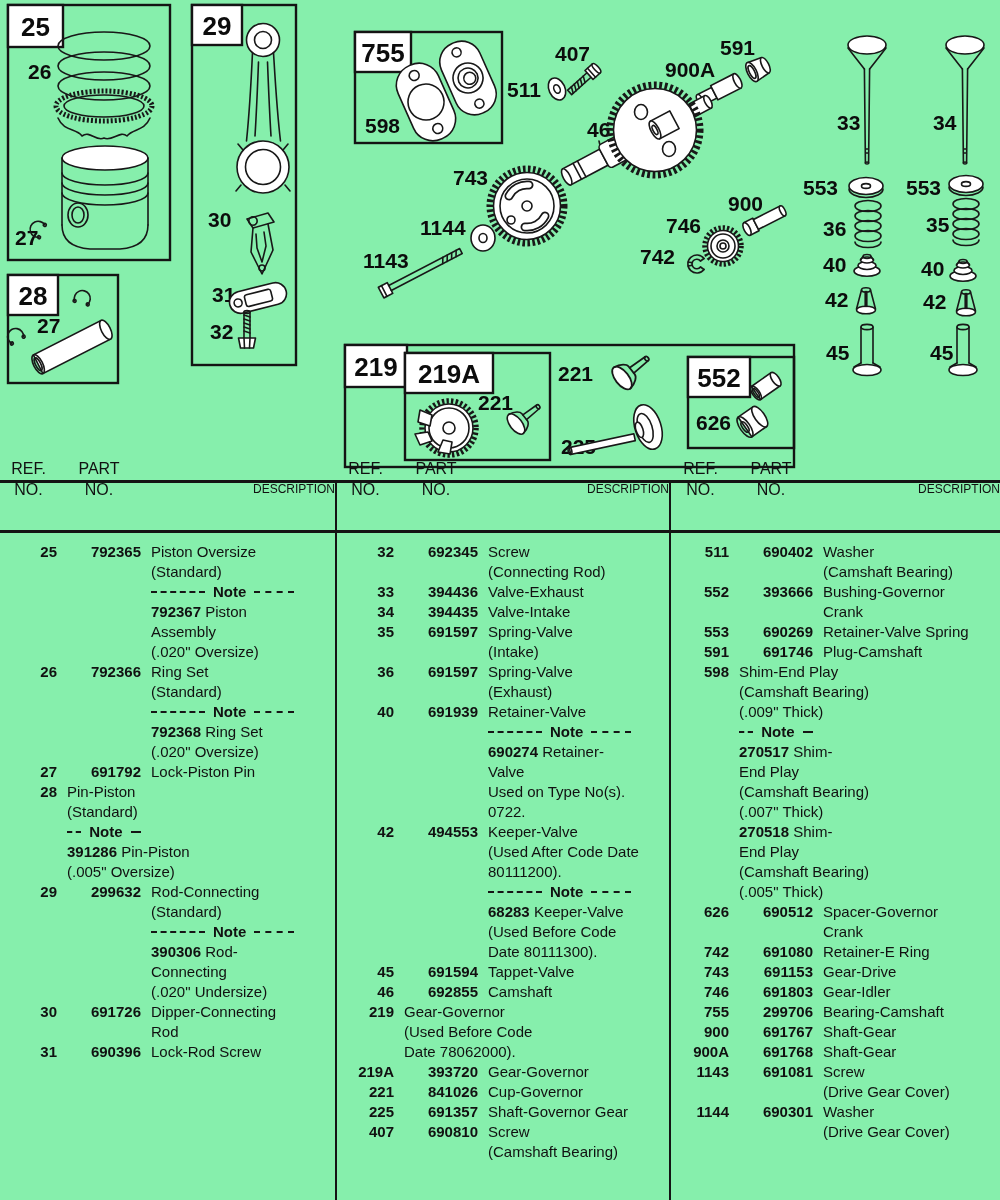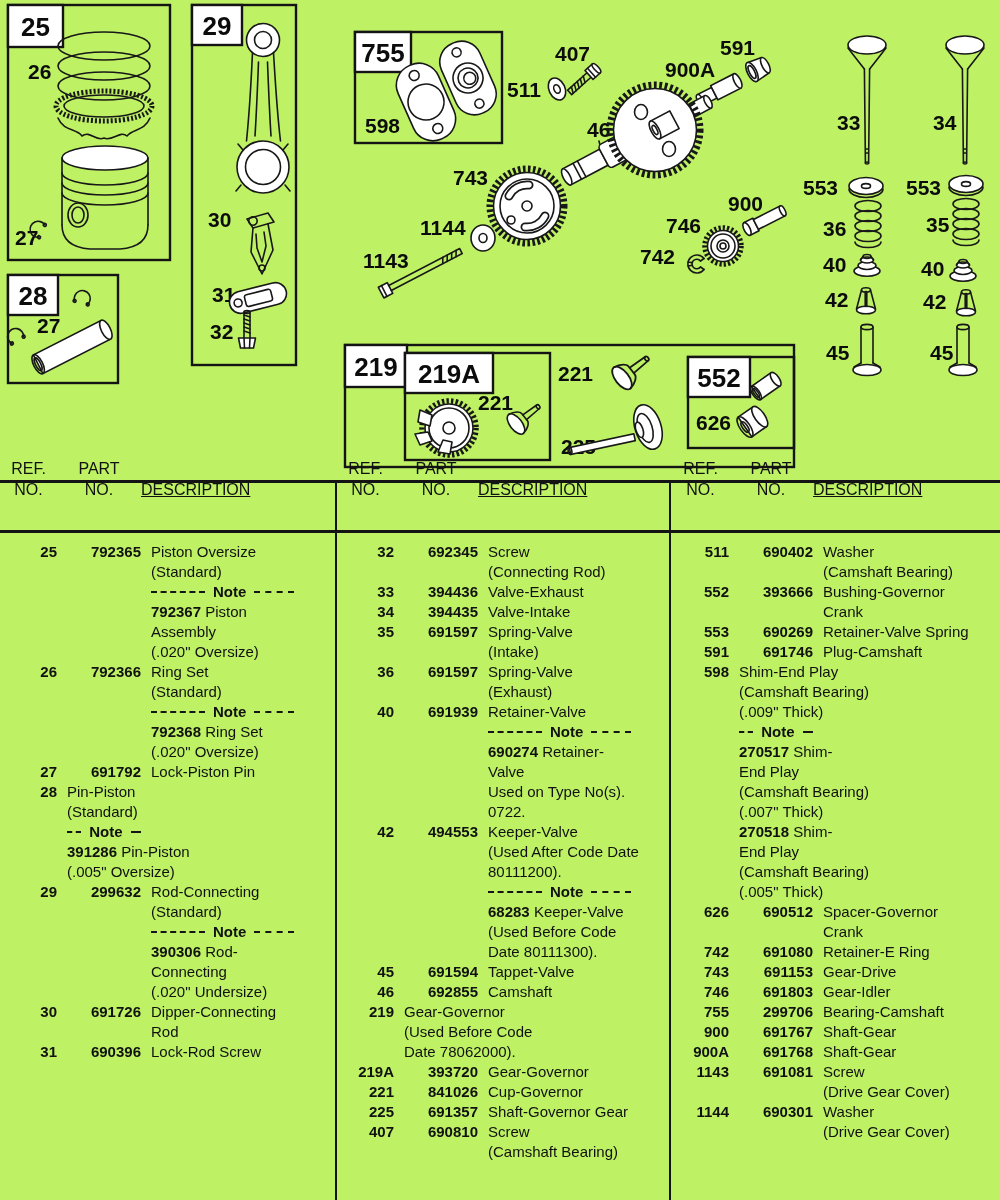--- a/index.html
+++ b/index.html
@@ -1,31 +1,31 @@
 <!DOCTYPE html>
 <html><head>
 <meta charset="utf-8">
 <style>
   html,body{margin:0;padding:0;background:#fff;color:#111;
     font-family:"Liberation Sans",sans-serif;}
-  .page{position:relative;width:1000px;height:1200px;background:#bef264;overflow:hidden;}
+  .page{position:relative;width:1000px;height:1200px;background:#86efac;overflow:hidden;}
   
   svg .ln{fill:none;stroke:#181818;stroke-width:1.6;stroke-linecap:round;stroke-linejoin:round;}
   svg .fw{fill:#fff;stroke:#181818;stroke-width:1.6;stroke-linejoin:round;}
   svg .teeth{fill:none;stroke:#181818;}
   svg .obox{fill:none;stroke:#141414;stroke-width:2.4;}
   svg .lbox{fill:#fff;stroke:#141414;stroke-width:2.4;}
   svg text.co{font:700 21px "Liberation Sans",sans-serif;fill:#0c0c0c;}
   svg text.bl{font:700 26px "Liberation Sans",sans-serif;fill:#0c0c0c;}
   
   .rule{position:absolute;left:0;width:1000px;height:3px;background:#141414;}
   .vdiv{position:absolute;top:480px;bottom:0;width:2.4px;background:#141414;}
   .col-header{position:absolute;top:458px;display:grid;grid-template-columns:57px 84px 1fr;}
   .h-ref,.h-part{text-align:center;font-size:16px;line-height:21px;white-space:pre-line;}
-  .h-desc{text-align:left;font-size:16px;line-height:21px;align-self:end;text-decoration:underline;}
+  .h-desc{text-align:right;font-size:12px;line-height:21px;align-self:end;}
   .col-body{position:absolute;top:542px;}
   .prow{display:grid;grid-template-columns:57px 84px 1fr;}
   .ref,.part{font-weight:700;text-align:right;font-size:15px;line-height:20px;}
   .desc{padding-left:10px;}
   .dline{height:20px;line-height:20px;font-size:15px;white-space:nowrap;}
   .dline .b{font-weight:700;}
   .dline.note{display:flex;align-items:center;gap:8px;font-weight:700;}
   .dash{height:0;border-top:2.6px dashed #151515;}
   .dashl{width:54px;}.dashr{width:40px;}
 </style>

